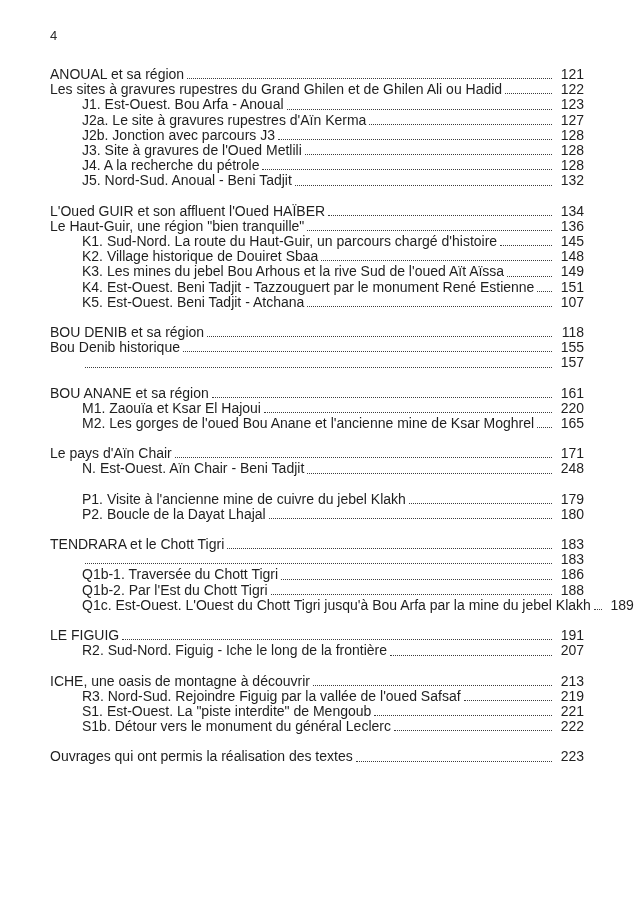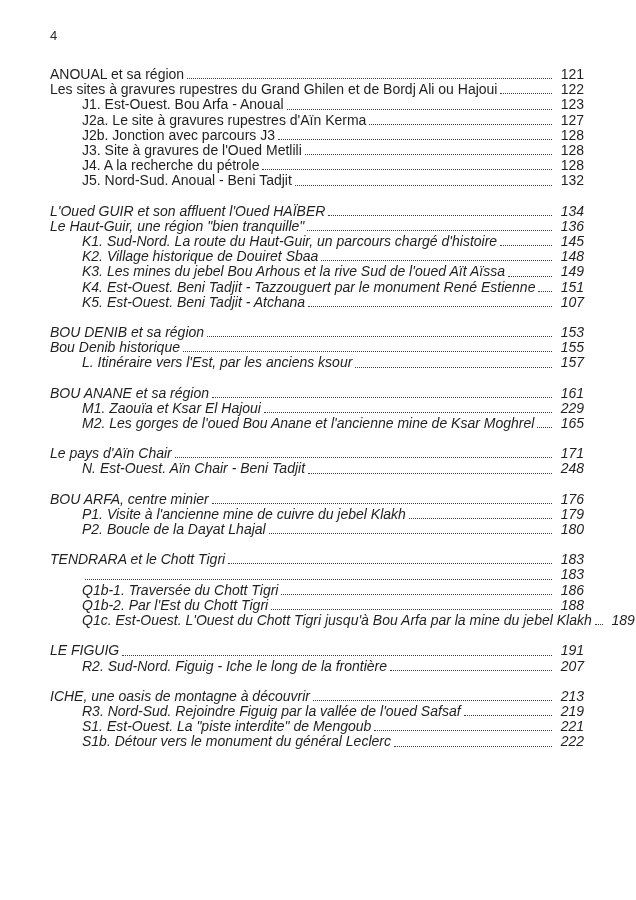--- a/index.html
+++ b/index.html
@@ -23,21 +23,20 @@
     background: #ffffff;
   }
   .page-number {
     font-size: 13px;
     line-height: 15px;
     margin-bottom: 24px;
     color: #2a2a2a;
   }
   .toc-group + .toc-group {
     margin-top: 15px;
-    font-style: italic;
   }
   .row {
     display: flex;
     align-items: center;
     font-size: 14px;
     line-height: 15.2px;
     color: #1f1f1f;
   }
   .row.indent-1 {
     padding-left: 32px;
@@ -67,21 +66,21 @@
 <div class="page">
   <div class="page-number">4</div>
   <nav class="toc" id="toc">
       <div class="toc-group">
         <div class="row">
     <span class="label">ANOUAL et sa région</span>
     <span class="leader"></span>
     <span class="pagenum">121</span>
   </div>
         <div class="row">
-    <span class="label">Les sites à gravures rupestres du Grand Ghilen et de Bordj Ali ou Hajoui</span>
+    <span class="label">Les sites à gravures rupestres du Grand Ghilen et de Ghilen Ali ou Hadid</span>
     <span class="leader"></span>
     <span class="pagenum">122</span>
   </div>
         <div class="row indent-1">
     <span class="label">J1. Est-Ouest. Bou Arfa - Anoual</span>
     <span class="leader"></span>
     <span class="pagenum">123</span>
   </div>
         <div class="row indent-1">
     <span class="label">J2a. Le site à gravures rupestres d'Aïn Kerma</span>
@@ -143,68 +142,62 @@
         <div class="row indent-1">
     <span class="label">K5. Est-Ouest. Beni Tadjit - Atchana</span>
     <span class="leader"></span>
     <span class="pagenum">107</span>
   </div>
       </div>
       <div class="toc-group">
         <div class="row">
     <span class="label">BOU DENIB et sa région</span>
     <span class="leader"></span>
-    <span class="pagenum">153</span>
+    <span class="pagenum">118</span>
   </div>
         <div class="row">
     <span class="label">Bou Denib historique</span>
     <span class="leader"></span>
     <span class="pagenum">155</span>
   </div>
         <div class="row indent-1">
-    <span class="label">L. Itinéraire vers l'Est, par les anciens ksour</span>
     <span class="leader"></span>
     <span class="pagenum">157</span>
   </div>
       </div>
       <div class="toc-group">
         <div class="row">
     <span class="label">BOU ANANE et sa région</span>
     <span class="leader"></span>
     <span class="pagenum">161</span>
   </div>
         <div class="row indent-1">
     <span class="label">M1. Zaouïa et Ksar El Hajoui</span>
     <span class="leader"></span>
-    <span class="pagenum">229</span>
+    <span class="pagenum">220</span>
   </div>
         <div class="row indent-1">
     <span class="label">M2. Les gorges de l'oued Bou Anane et l'ancienne mine de Ksar Moghrel</span>
     <span class="leader"></span>
     <span class="pagenum">165</span>
   </div>
       </div>
       <div class="toc-group">
         <div class="row">
     <span class="label">Le pays d'Aïn Chair</span>
     <span class="leader"></span>
     <span class="pagenum">171</span>
   </div>
         <div class="row indent-1">
     <span class="label">N. Est-Ouest. Aïn Chair - Beni Tadjit</span>
     <span class="leader"></span>
     <span class="pagenum">248</span>
   </div>
       </div>
       <div class="toc-group">
-        <div class="row">
-    <span class="label">BOU ARFA, centre minier</span>
-    <span class="leader"></span>
-    <span class="pagenum">176</span>
-  </div>
         <div class="row indent-1">
     <span class="label">P1. Visite à l'ancienne mine de cuivre du jebel Klakh</span>
     <span class="leader"></span>
     <span class="pagenum">179</span>
   </div>
         <div class="row indent-1">
     <span class="label">P2. Boucle de la Dayat Lhajal</span>
     <span class="leader"></span>
     <span class="pagenum">180</span>
   </div>
@@ -260,16 +253,23 @@
   </div>
         <div class="row indent-1">
     <span class="label">S1. Est-Ouest. La "piste interdite" de Mengoub</span>
     <span class="leader"></span>
     <span class="pagenum">221</span>
   </div>
         <div class="row indent-1">
     <span class="label">S1b. Détour vers le monument du général Leclerc</span>
     <span class="leader"></span>
     <span class="pagenum">222</span>
+  </div>
+      </div>
+      <div class="toc-group">
+        <div class="row">
+    <span class="label">Ouvrages qui ont permis la réalisation des textes</span>
+    <span class="leader"></span>
+    <span class="pagenum">223</span>
   </div>
       </div>
     </nav>
 </div>
 
 </body></html>

